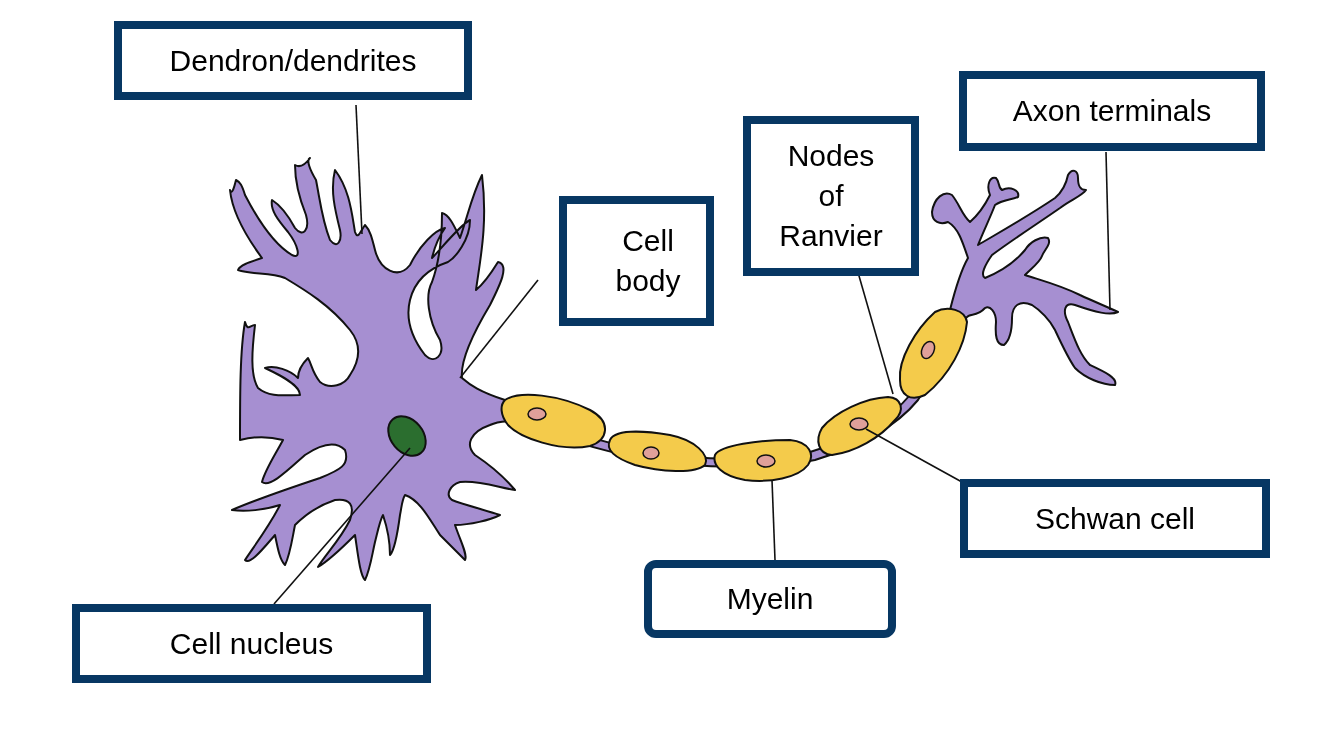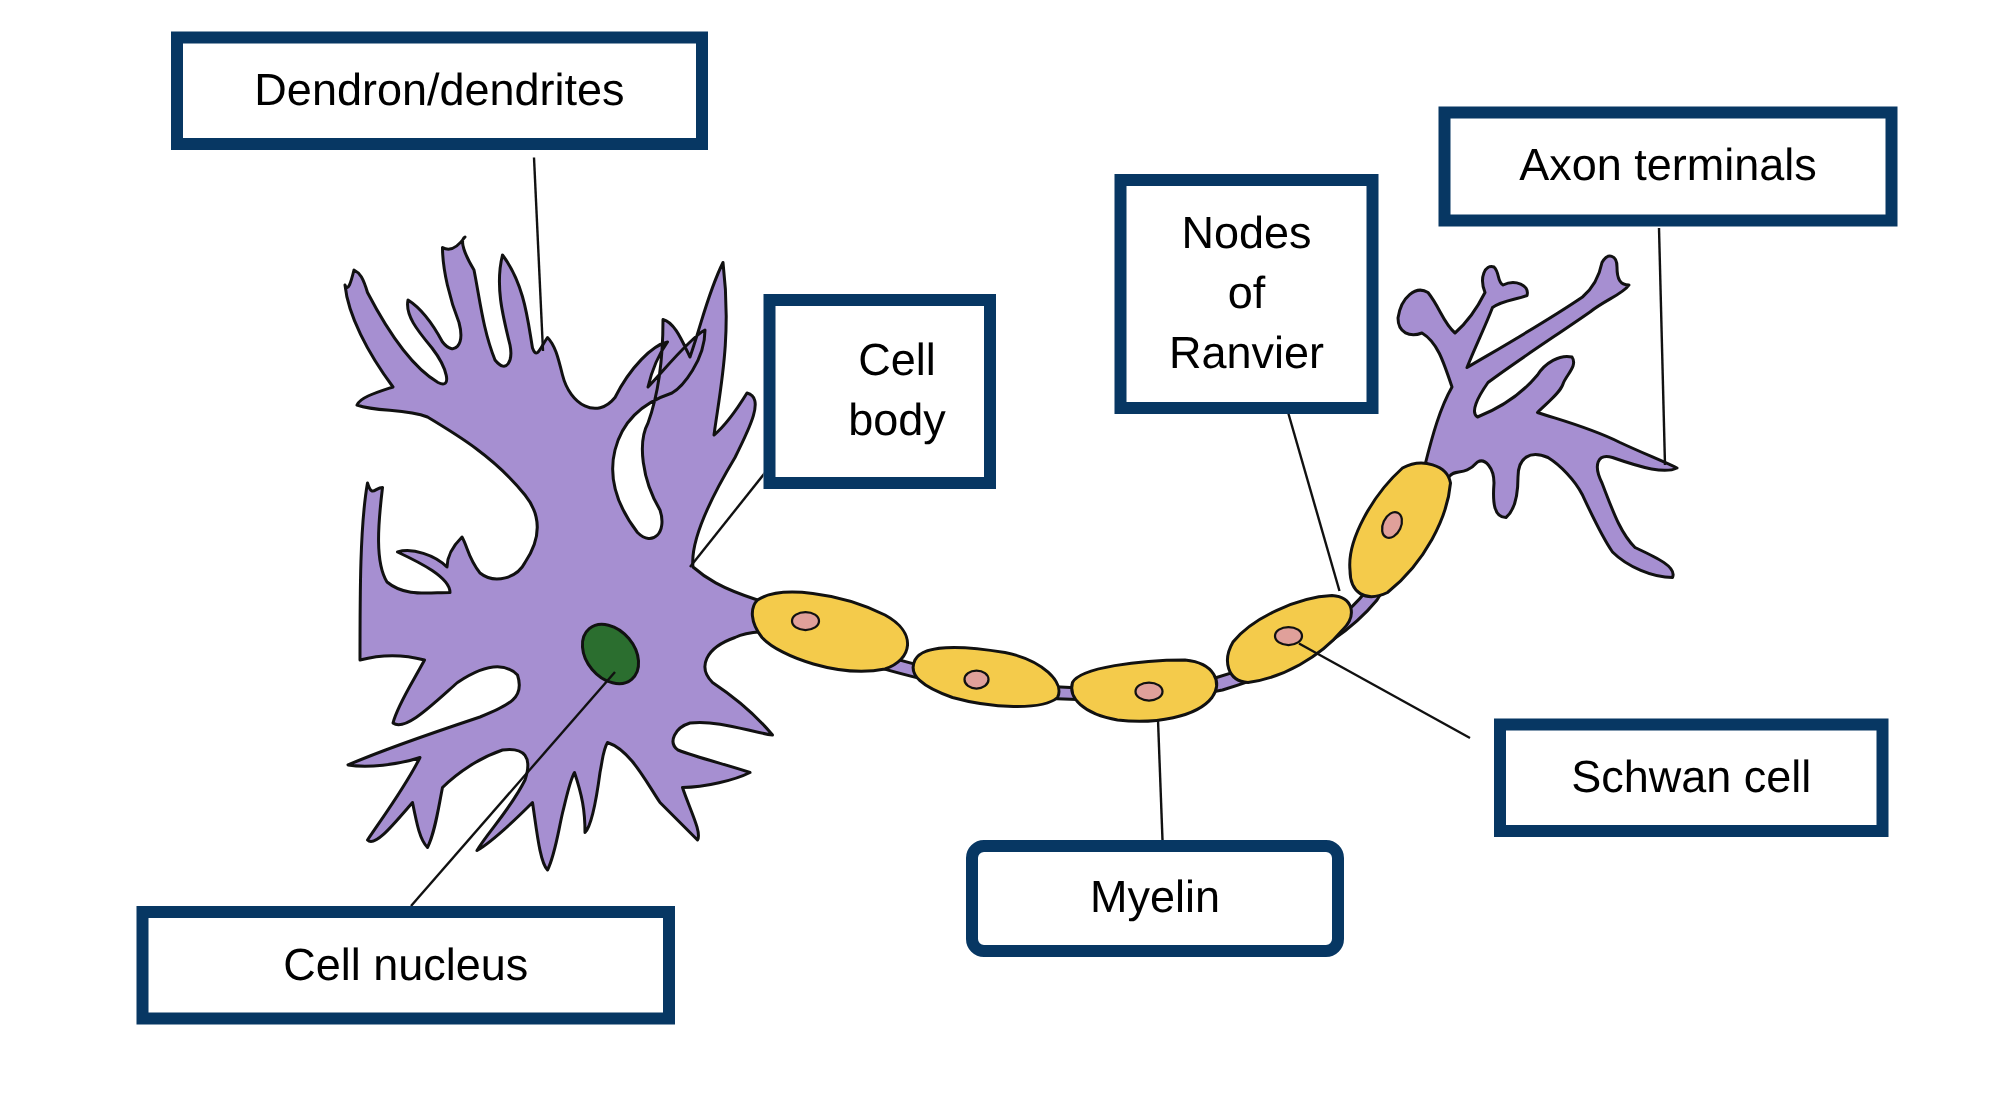--- a/index.html
+++ b/index.html
@@ -164,33 +164,33 @@
   <line class="leader" x1="410" y1="448" x2="274" y2="604"></line>
   <line class="leader" x1="772" y1="480" x2="775" y2="560"></line>
   <line class="leader" x1="866" y1="429" x2="980" y2="492"></line>
   <line class="leader" x1="855" y1="262" x2="893" y2="394"></line>
   <line class="leader" x1="1106" y1="152" x2="1110" y2="310"></line>
 </svg>
 
 <div class="label-box" style="left: 114px; top: 21px; width: 358px; height: 79px; border-color: rgb(7, 55, 99);">
   <span>Dendron/dendrites</span>
 </div>
-<div class="label-box" style="left: 509px; top: 196px; width: 155px; height: 130px; border-color: rgb(7, 55, 99); padding-left: 23px;">
+<div class="label-box" style="left: 559px; top: 196px; width: 155px; height: 130px; border-color: rgb(7, 55, 99); padding-left: 23px;">
   <span>Cell
 body</span>
 </div>
 <div class="label-box" style="left: 743px; top: 116px; width: 176px; height: 160px; border-color: rgb(7, 55, 99);">
   <span>Nodes
 of
 Ranvier</span>
 </div>
 <div class="label-box" style="left: 959px; top: 71px; width: 306px; height: 80px; border-color: rgb(7, 55, 99);">
   <span>Axon terminals</span>
 </div>
-<div class="label-box" style="left: 996px; top: 479px; width: 263px; height: 79px; border-color: rgb(7, 55, 99);">
+<div class="label-box" style="left: 960px; top: 479px; width: 310px; height: 79px; border-color: rgb(7, 55, 99);">
   <span>Schwan cell</span>
 </div>
 <div class="label-box" style="left: 644px; top: 560px; width: 252px; height: 78px; border-color: rgb(7, 55, 99); border-radius: 12px;">
   <span>Myelin</span>
 </div>
-<div class="label-box" style="left: 91px; top: 604px; width: 359px; height: 79px; border-color: rgb(7, 55, 99);">
+<div class="label-box" style="left: 72px; top: 604px; width: 359px; height: 79px; border-color: rgb(7, 55, 99);">
   <span>Cell nucleus</span>
 </div>
 
 </body></html>

